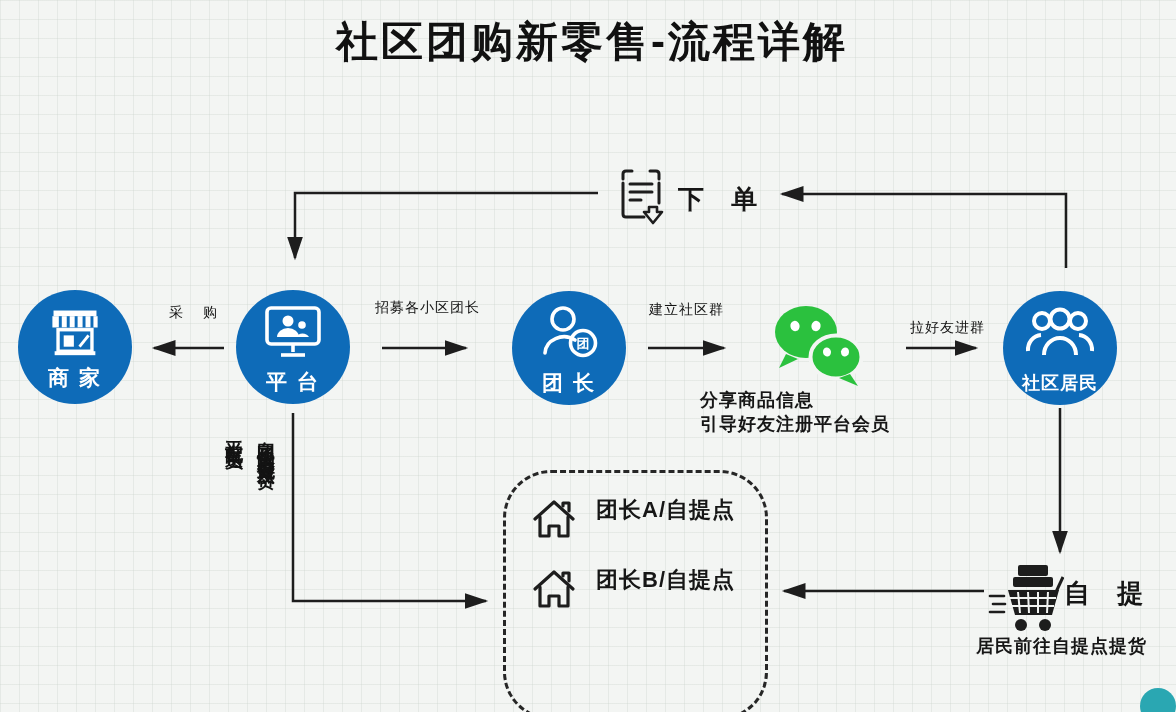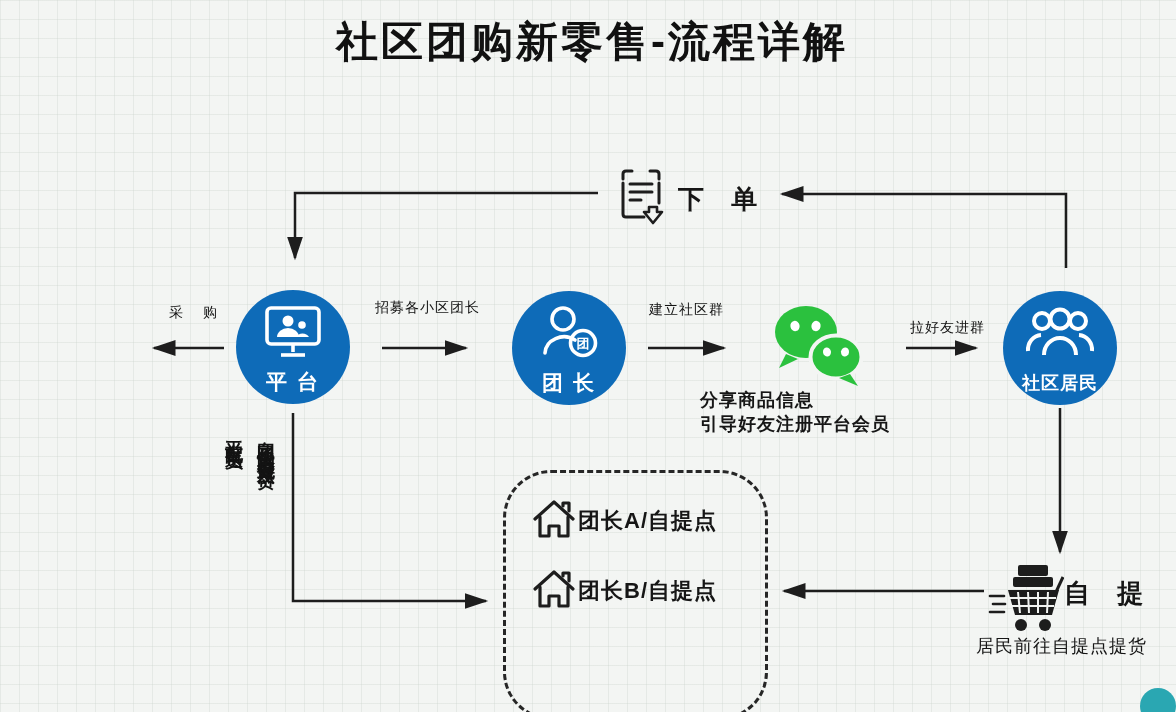--- a/index.html
+++ b/index.html
@@ -46,28 +46,28 @@
   .vtext{
     position:absolute;writing-mode:vertical-rl;text-orientation:upright;
     font-weight:bold;font-size:18px;letter-spacing:3px;white-space:nowrap;color:#131313;
   }
   .pickup-box{
     position:absolute;left:503px;top:470px;width:265px;height:250px;
     border:3px dashed #262626;border-radius:48px;box-sizing:border-box;
     display:flex;flex-direction:column;justify-content:flex-start;
     padding:22px 0 0 24px;gap:18px;background:transparent;
   }
-  .pickup-row{display:flex;align-items:center;height:52px;}
+  .pickup-row{display:flex;gap:18px;height:52px;}
   .pickup-row .plabel{font-size:22px;font-weight:bold;letter-spacing:1px;white-space:nowrap;}
   .pickup-label{
     position:absolute;left:1064px;top:576px;font-size:26px;font-weight:bold;
     letter-spacing:10px;white-space:nowrap;
   }
   .pickup-caption{
-    position:absolute;left:976px;top:634px;font-size:18px;font-weight:normal;
+    position:absolute;left:976px;top:634px;font-size:18px;font-weight:bold;
     letter-spacing:1px;white-space:nowrap;
   }
   .icon-wrap{position:absolute;}
   .corner-dot{
     position:absolute;left:1140px;top:688px;width:36px;height:36px;border-radius:50%;
     background:var(--teal,#2aa7b2);
   }
 </style>
 </head>
 <body>
@@ -100,20 +100,40 @@
       <path d="M16,6 H10 Q7,6 7,9 V14" stroke-linecap="round"></path>
       <path d="M34,6 H40 Q43,6 43,9 V14" stroke-linecap="round"></path>
       <path d="M7,18 V49 Q7,52 10,52 H28" stroke-linecap="round"></path>
       <path d="M43,18 V38" stroke-linecap="round"></path>
       <path d="M14,19 H36 M14,27 H36 M14,35 H25" stroke-linecap="round"></path>
       <path d="M33,42 v5 h-5 l9,11 9,-11 h-5 v-5 z" stroke-width="2.6" stroke-linejoin="round"></path>
     </svg>
   </div>
   <div class="order-label">下 单</div>
 
+  <div class="node" style="left:18px;top:290px">
+    <span class="icon-wrap" style="position:static;margin-top:16px">
+      <svg width="58" height="52" viewBox="0 0 48 46">
+        <rect x="5" y="4" width="38" height="5" fill="#fff"></rect>
+        <rect x="4" y="9" width="40" height="10" fill="#fff"></rect>
+        <g stroke="var(--blue,#0e6bb8)" stroke-width="2.6">
+          <line x1="11" y1="9" x2="11" y2="19"></line>
+            <line x1="18" y1="9" x2="18" y2="19"></line>
+          <line x1="25" y1="9" x2="25" y2="19"></line>
+            <line x1="32" y1="9" x2="32" y2="19"></line>
+          <line x1="39" y1="9" x2="39" y2="19"></line>
+        </g>
+        <rect x="9" y="21" width="30" height="19" fill="none" stroke="#fff" stroke-width="3"></rect>
+        <rect x="14" y="26" width="9" height="10" fill="#fff"></rect>
+        <line x1="28" y1="36" x2="36" y2="26" stroke="#fff" stroke-width="2.6"></line>
+        <rect x="6" y="40" width="36" height="3.5" fill="#fff"></rect>
+      </svg>
+    </span>
+    <span class="nlabel">商 家</span>
+  </div>
   <div class="edge-label" style="left:152px;top:304px;letter-spacing:8px">采 购</div>
 
   <div class="node" style="left:236px;top:290px">
     <span class="icon-wrap" style="position:static;margin-top:14px">
       <svg width="64" height="58" viewBox="0 0 64 58" fill="none" stroke="#fff" stroke-width="3.6">
         <rect x="6" y="4" width="52" height="36" rx="4"></rect>
         <circle cx="27" cy="17" r="5.5" fill="#fff" stroke="none"></circle>
         <path d="M16,33 a11,9 0 0 1 22,0 z" fill="#fff" stroke="none"></path>
         <circle cx="41" cy="21" r="3.8" fill="#fff" stroke="none"></circle>
         <path d="M35,33 a7.5,7 0 0 1 13,0 z" fill="#fff" stroke="none"></path>

